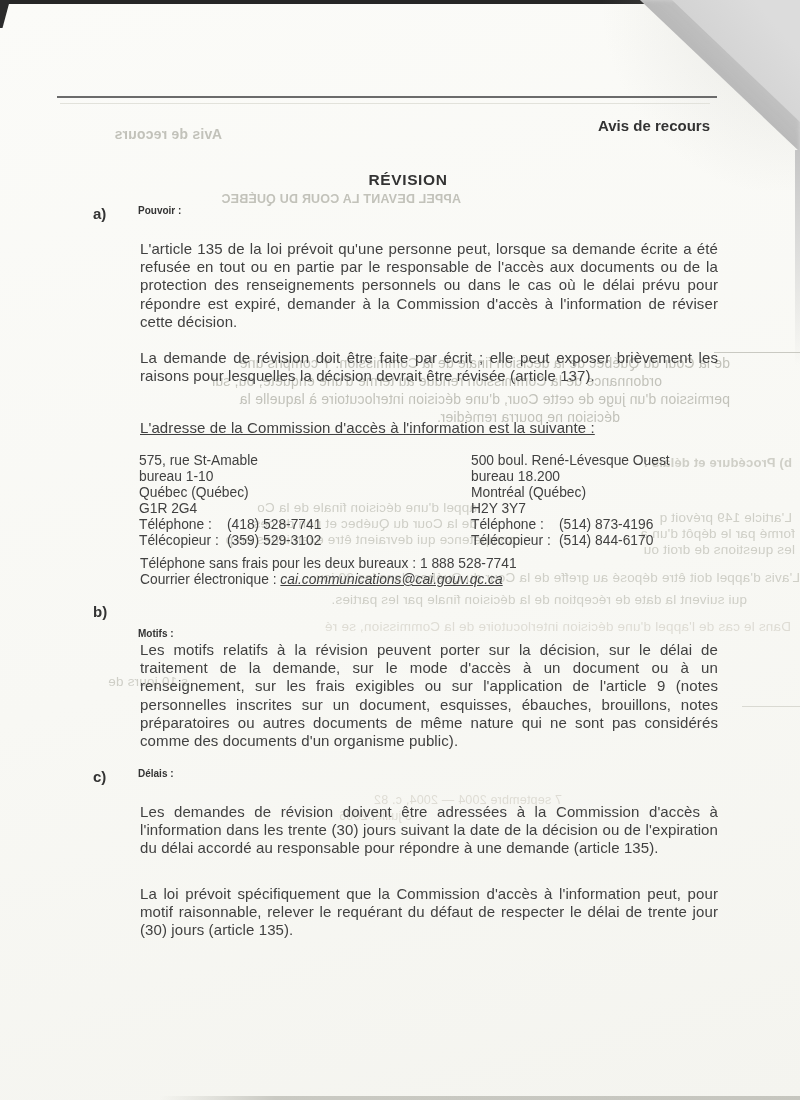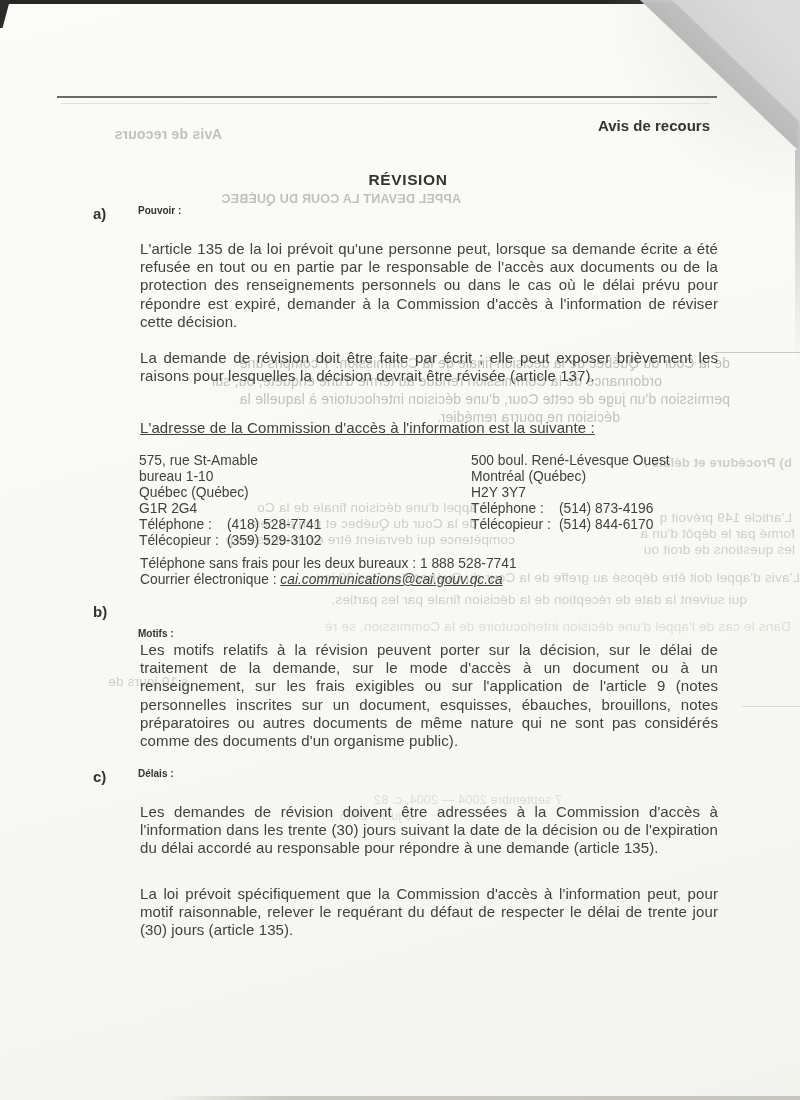--- a/index.html
+++ b/index.html
@@ -111,20 +111,21 @@
     <div>575, rue St-Amable</div>
     <div>bureau 1-10</div>
     <div>Québec (Québec)</div>
     <div>G1R 2G4</div>
     <div><span class="lbl">Téléphone :</span><span>(418) 528-7741</span></div>
     <div><span class="lbl">Télécopieur :</span><span>(359) 529-3102</span></div>
   </div>
 
   <div class="ink office" style="left:471px;top:453px;width:300px;">
     <div>500 boul. René-Lévesque Ouest</div>
+    <div>bureau 18.200</div>
     <div>Montréal (Québec)</div>
     <div>H2Y 3Y7</div>
     <div><span class="lbl">Téléphone :</span><span>(514) 873-4196</span></div>
     <div><span class="lbl">Télécopieur :</span><span>(514) 844-6170</span></div>
   </div>
 
   <div class="ink contact-line" style="left:140px;top:556px;text-align:right;">Téléphone sans frais pour les deux bureaux : 1 888 528-7741</div>
   <div class="ink contact-line" style="left:140px;top:572px;">
     <span>Courrier électronique : </span><span class="email">cai.communications@cai.gouv.qc.ca</span>
   </div>

